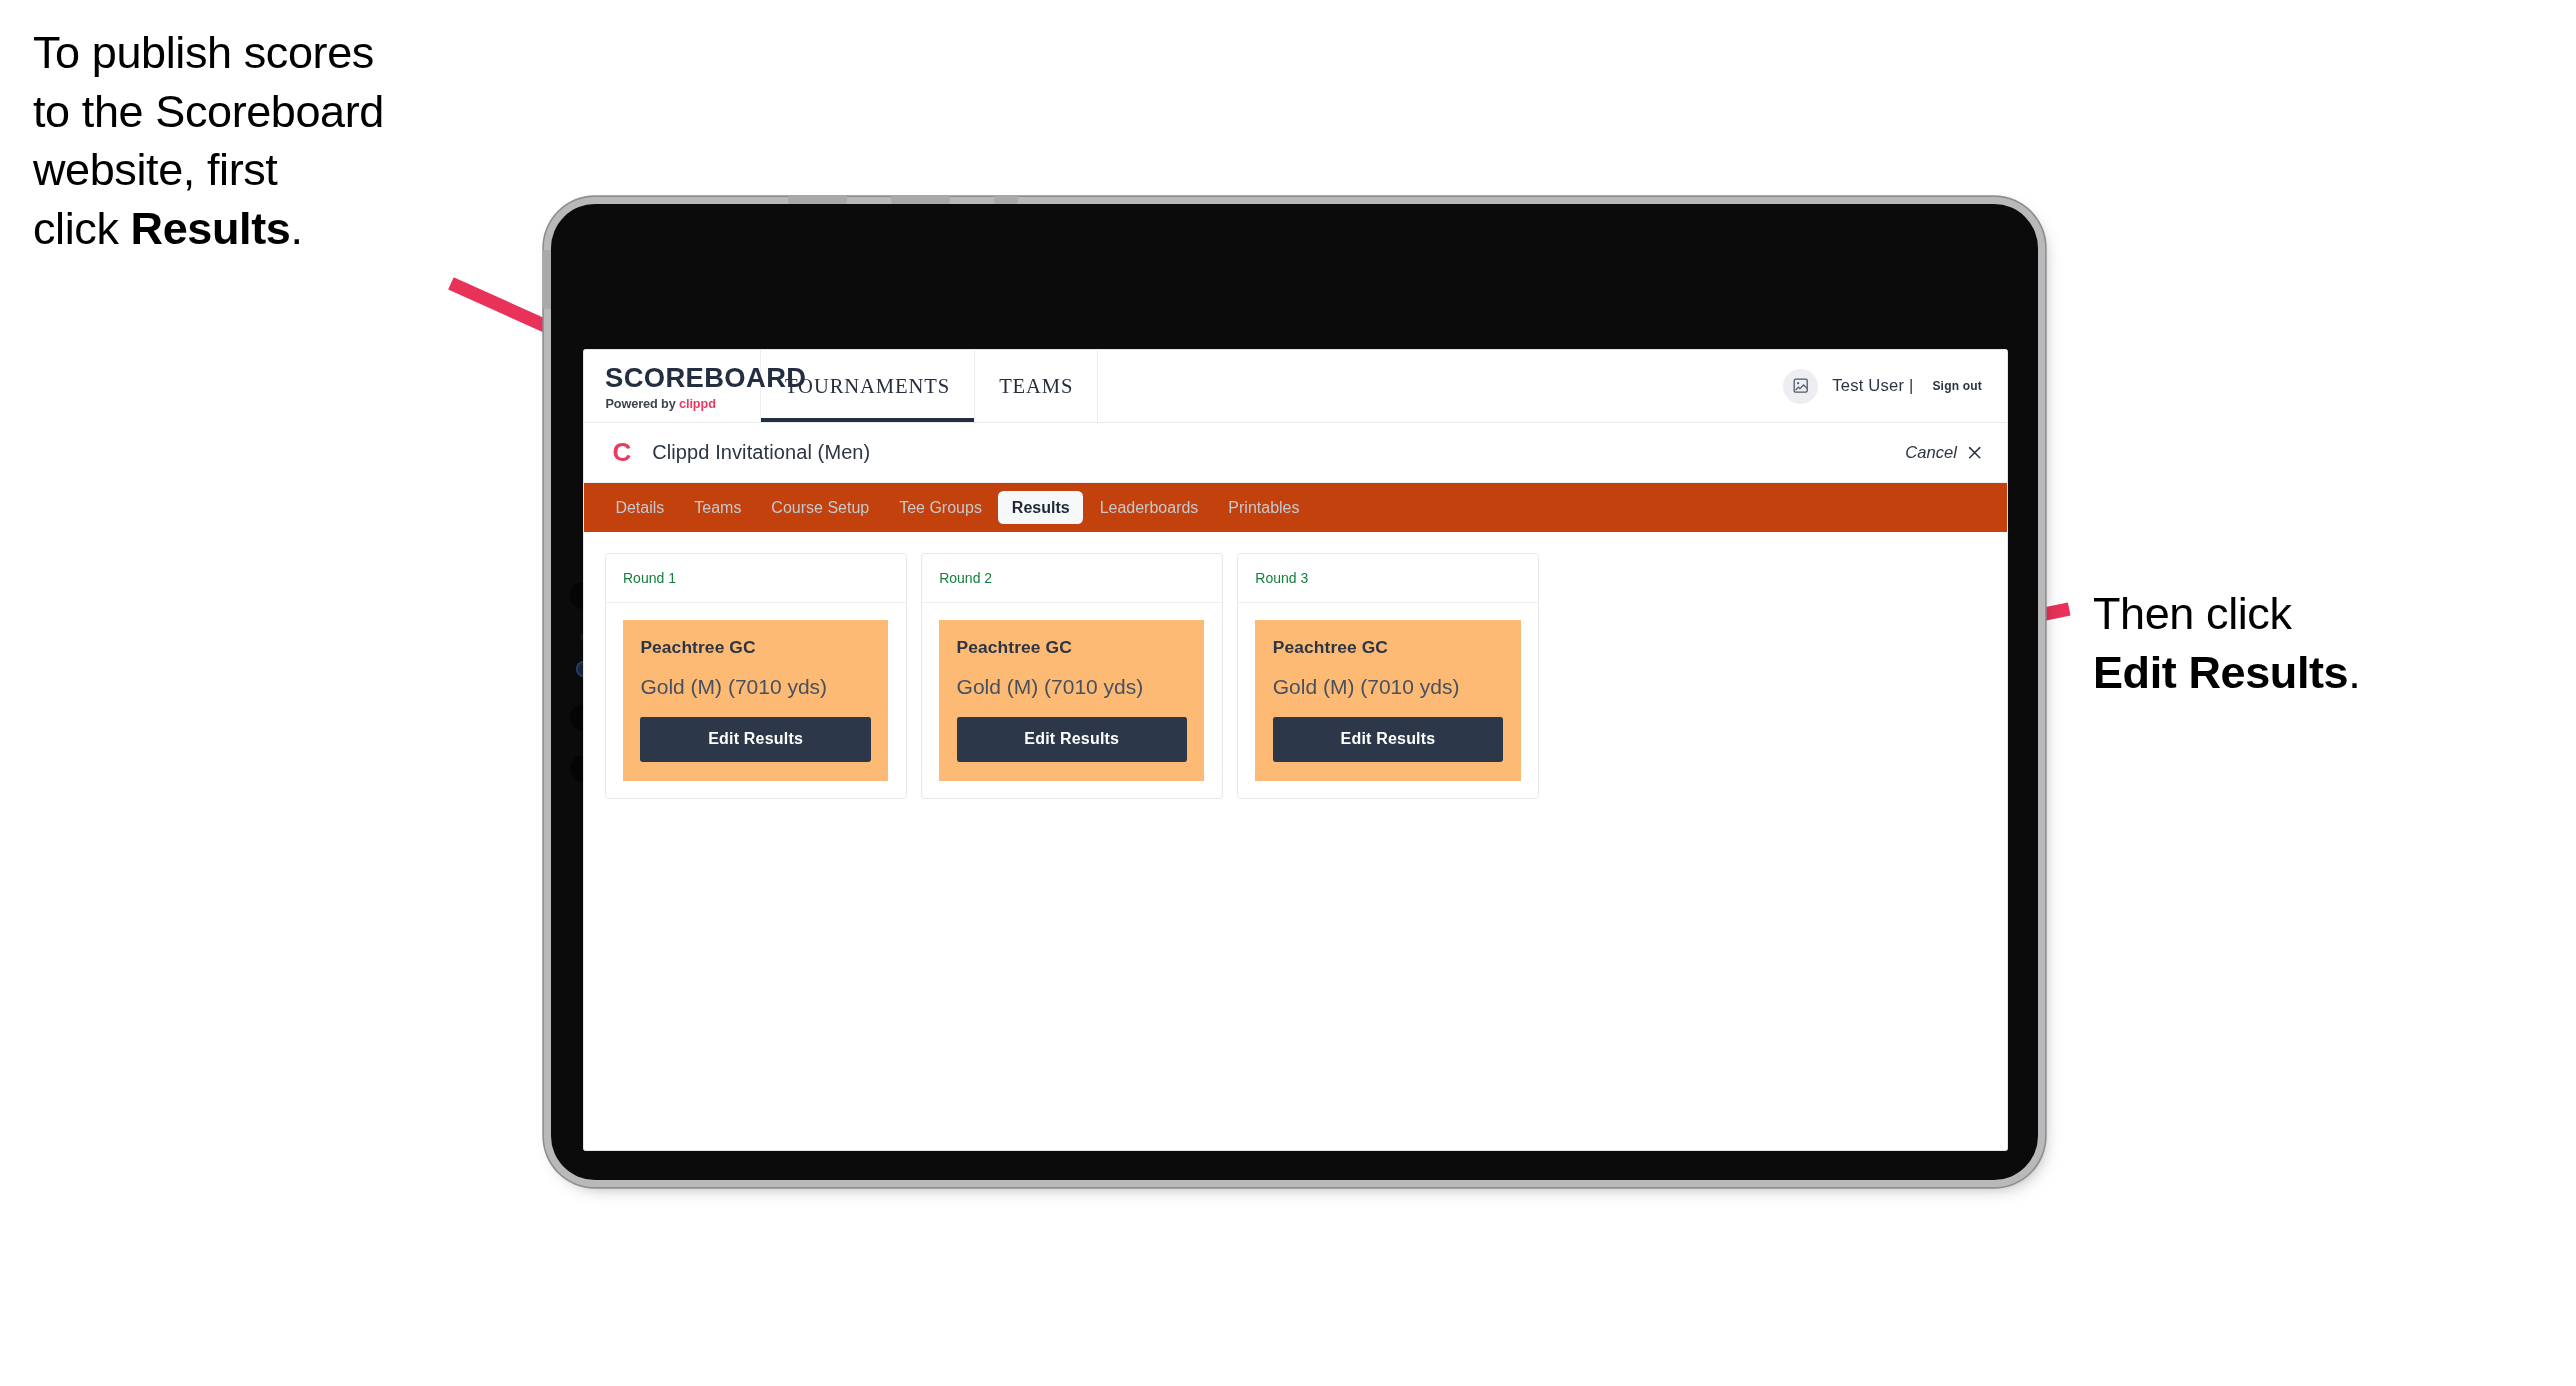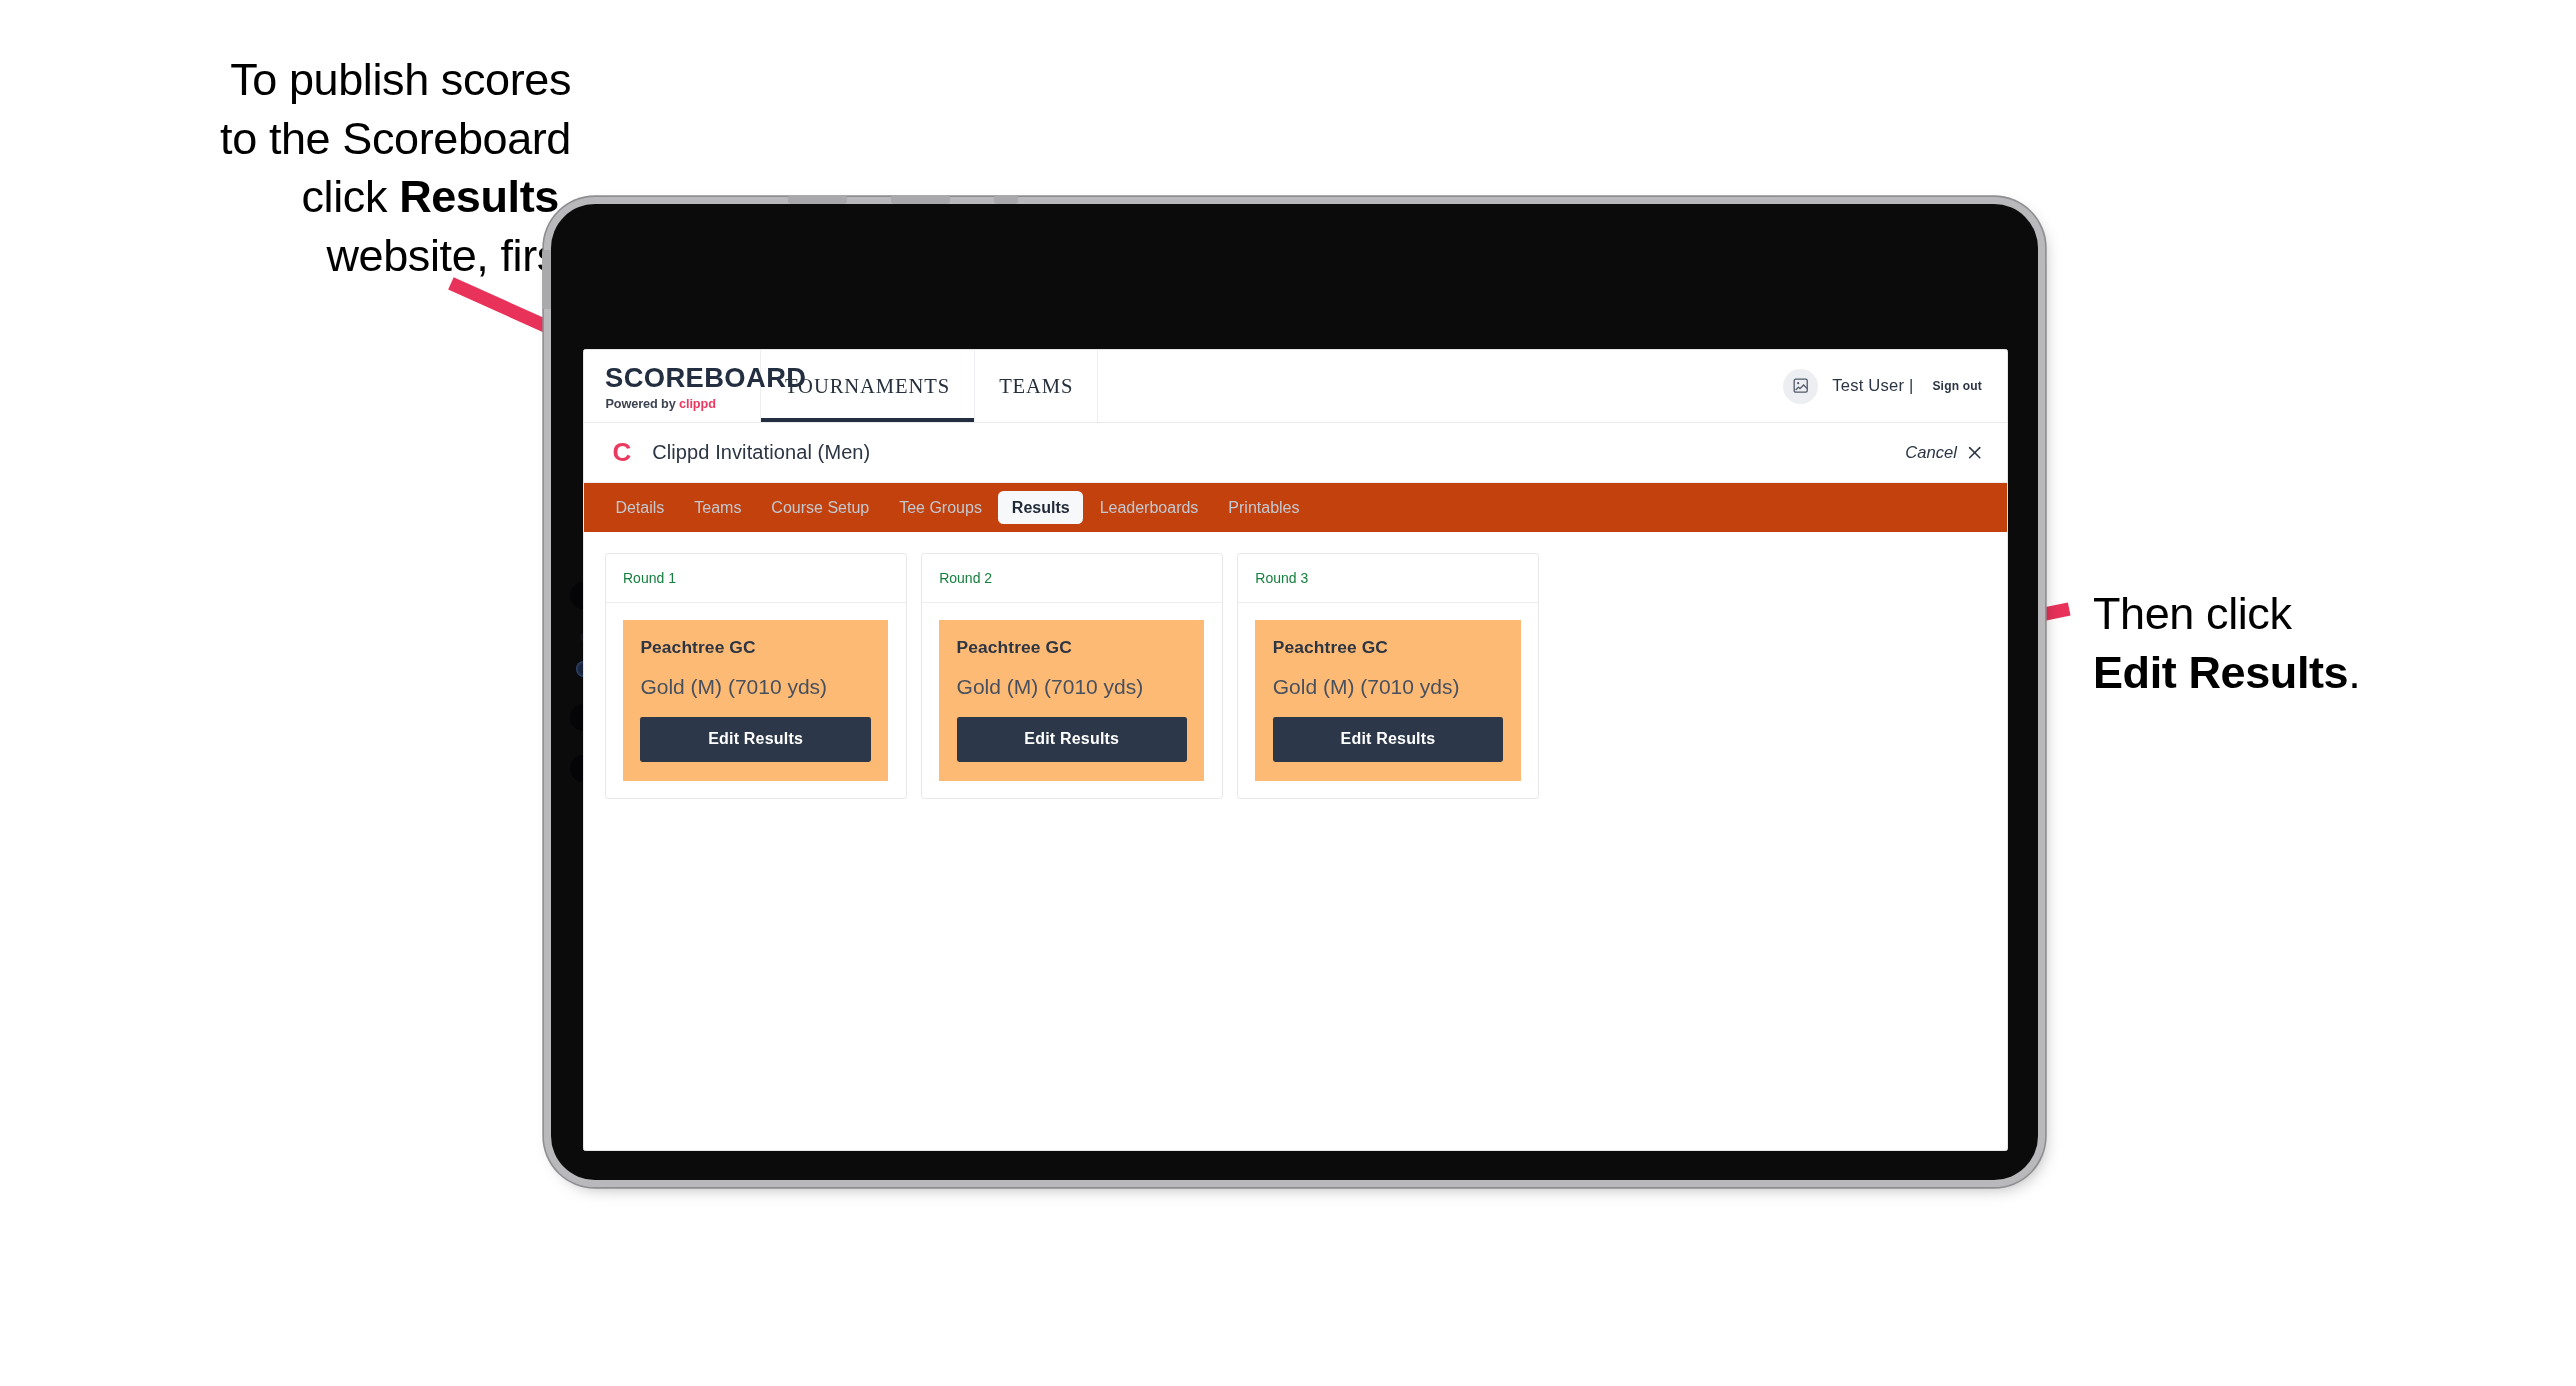--- a/index.html
+++ b/index.html
@@ -15,21 +15,21 @@
   
   .annot {
     position: absolute;
     color: #000;
     font-size: 45px;
     line-height: 1.30;
     letter-spacing: -0.4px;
     font-weight: 400;
   }
   .annot b { font-weight: 700; }
-  #annot-left  { left: 33px;  top: 51px;  width: 538px; text-align: right; }
+  #annot-left  { left: 33px;  top: 24px;  width: 538px; }
   #annot-right { left: 2093px; top: 585px; width: 443px; }
 
   
   .arrow-svg { position: absolute; overflow: visible; pointer-events: none; }
 
   
   #tablet {
     position: absolute;
     left: 551px; top: 204px;
     width: 1487px; height: 976px;
@@ -235,22 +235,22 @@
   }
 </style>
 </head>
 <body>
 
 <div id="stage">
 
   <div class="annot" id="annot-left">
     <div>To publish scores</div>
     <div>to the Scoreboard</div>
+    <div>website, first</div>
     <div><span>click </span><b>Results</b><span>.</span></div>
-    <div>website, first</div>
   </div>
 
   <div class="annot" id="annot-right">
     <div>Then click</div>
     <div><b>Edit Results</b><span>.</span></div>
   </div>
 
   <svg class="arrow-svg" id="arrow-left" style="left:443px; top:269px; width:538px; height:214px;" viewBox="0 0 680 270" width="538" height="214">
     <line x1="10" y1="18" x2="438" y2="210" stroke="#e8325a" stroke-width="17" stroke-linecap="butt"></line>
     <polygon points="470,228 398,196 420,244 400,268" fill="#e8325a"></polygon>

